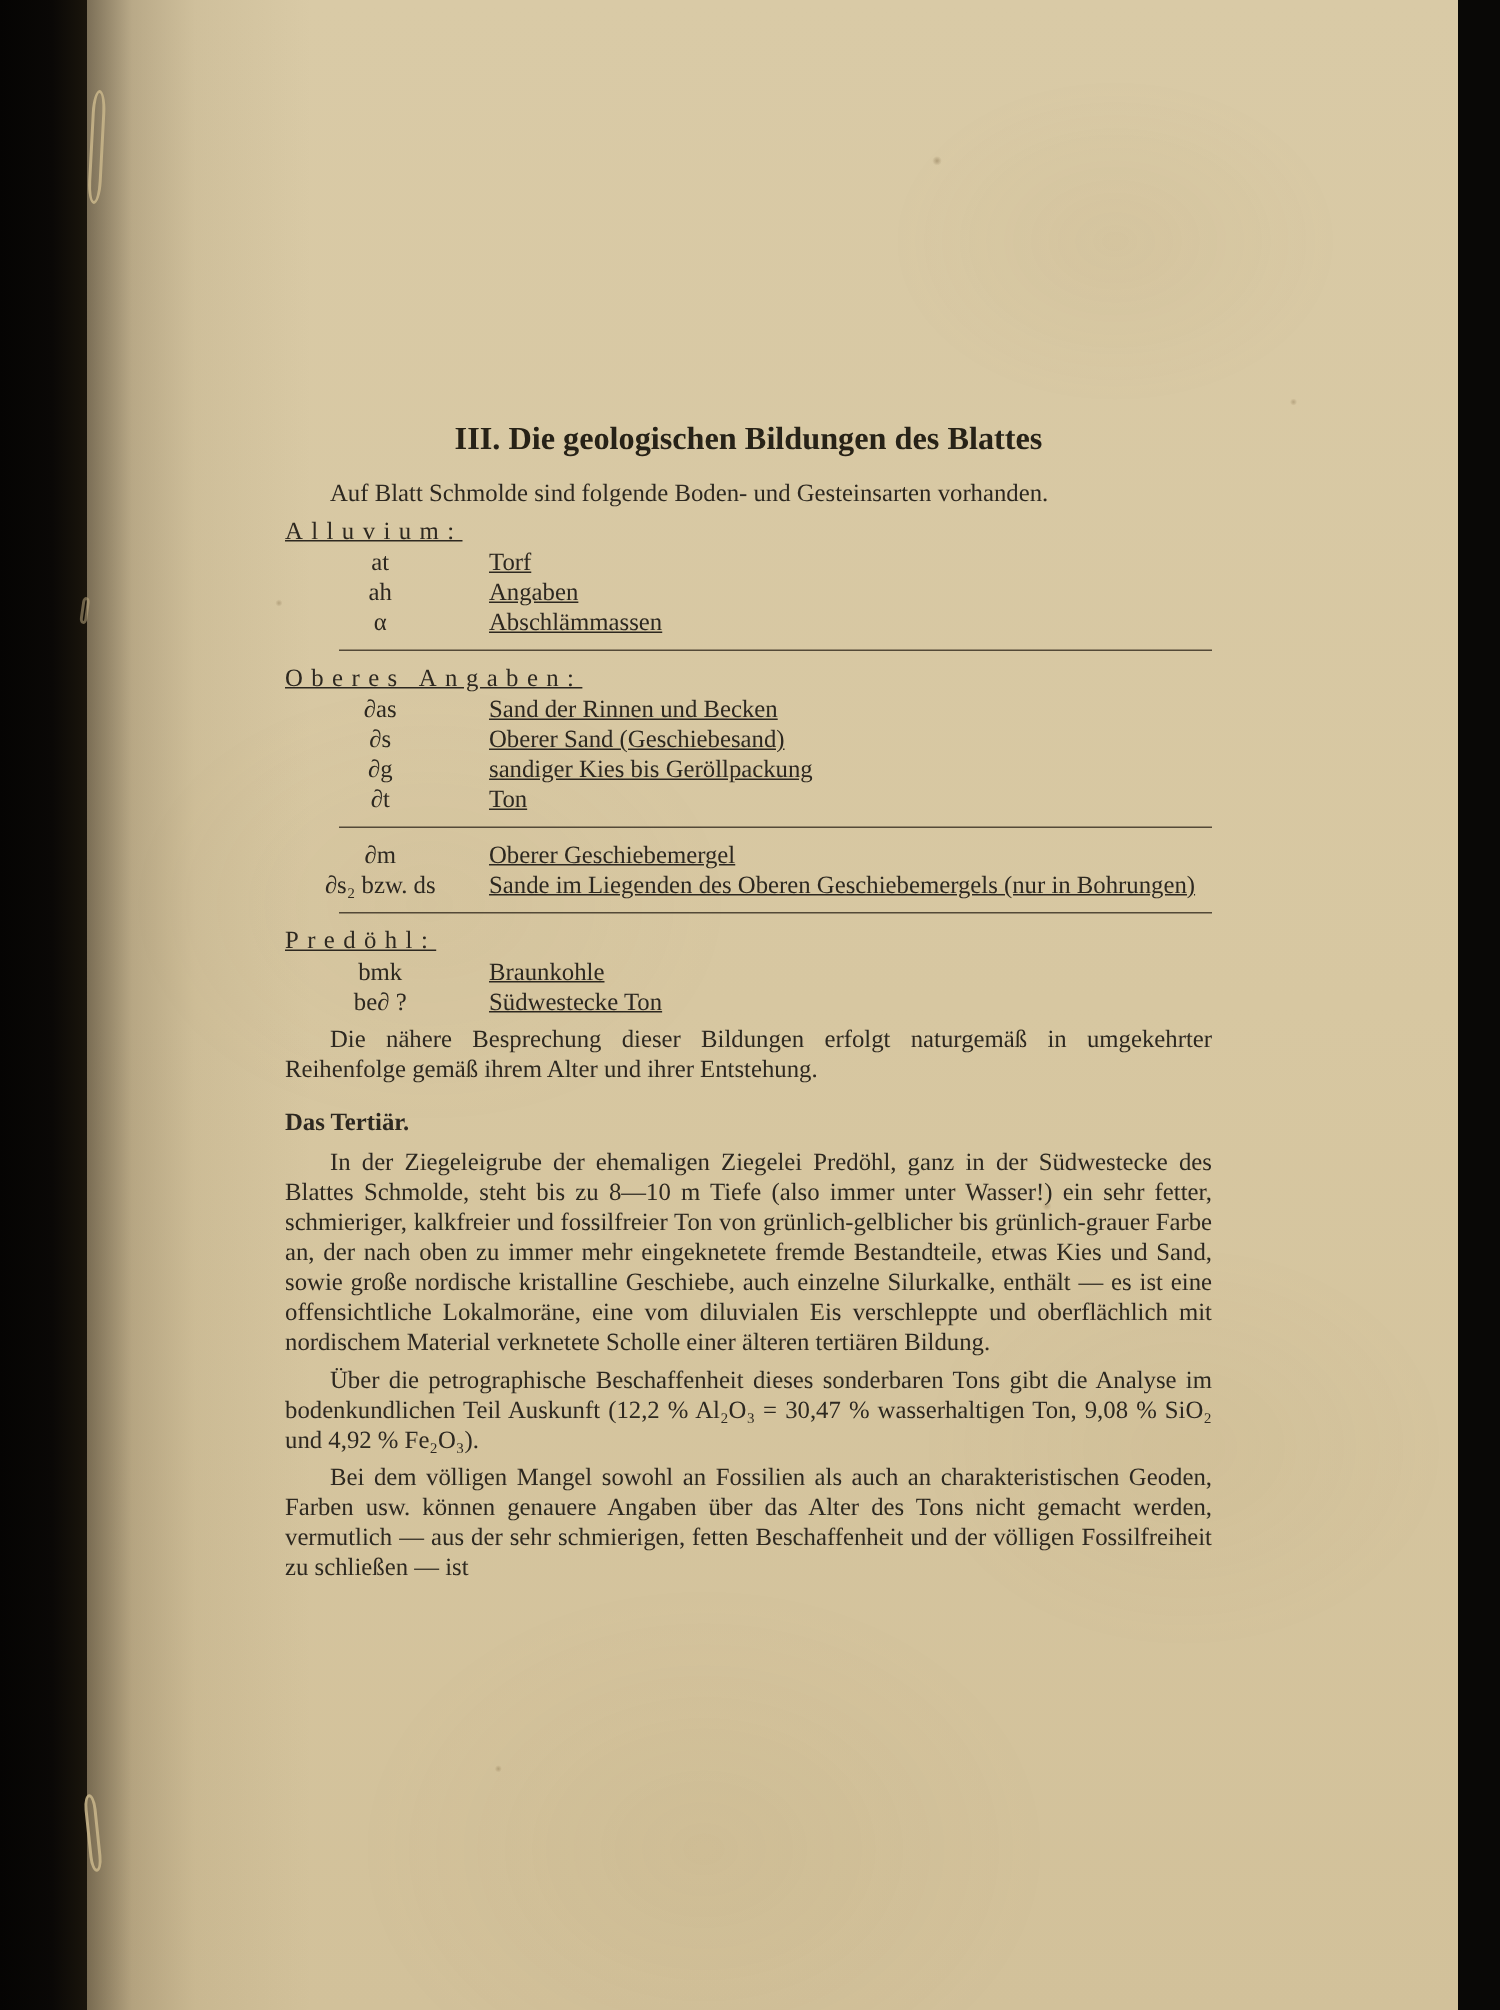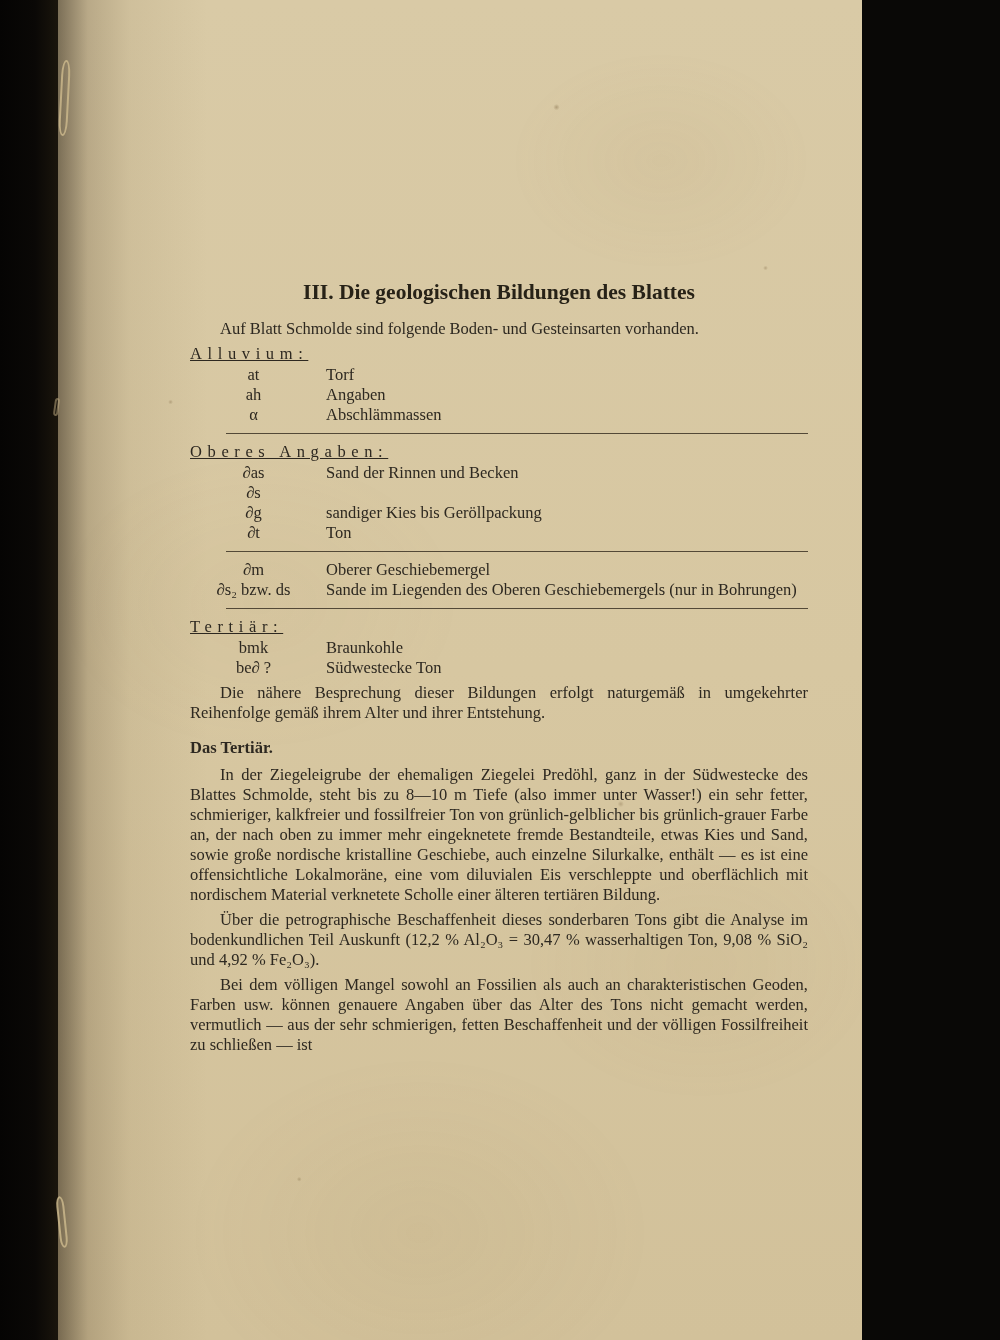--- a/index.html
+++ b/index.html
@@ -13,21 +13,21 @@
   }
   .spine {
     position: absolute; left: 0; top: 0; width: 58px; height: 1340px;
     background: linear-gradient(90deg, #050403 0%, #0a0806 60%, #1a150c 100%);
   }
   .page-edges {
     position: absolute; left: 58px; top: 0; width: 26px; height: 1340px;
     background: linear-gradient(90deg, #6e5f46 0%, #a6956f 35%, #cdbc94 70%, #d7c7a2 100%);
   }
   .paper {
-    position: absolute; left: 58px; top: 0; width: 804px; height: 1340px;
+    position: absolute; left: 58px; top: 0; width: 914px; height: 1340px;
     background: linear-gradient(180deg, #d9caa6 0%, #d7c7a1 50%, #d2c19a 100%);
   }
   .gutter-shadow {
     position: absolute; left: 0; top: 0; width: 150px; height: 100%;
     background: linear-gradient(90deg, rgba(30,20,8,.50) 0%, rgba(70,52,28,.22) 20%,
                 rgba(120,100,64,.10) 48%, rgba(0,0,0,0) 100%);
     pointer-events: none;
   }
   .texture {
     position: absolute; inset: 0; pointer-events: none; opacity: .6;
@@ -56,21 +56,21 @@
   }
   .title {
     font-size: 21.5px; font-weight: bold; text-align: center;
     margin: 0 0 11px 0; color: #272217;
   }
   .intro { margin: 17px 0 5px 0; text-indent: 30px; text-align: justify; }
   .group { margin: 0; }
   .group-label { letter-spacing: .34em; margin: 1px 0 1px 0; text-decoration: underline; }
   .row { display: flex; }
   .sym { flex: 0 0 136px; width: 136px; text-align: center; padding-right: 9px; white-space: pre; }
-  .txt { flex: 1; }
+  .txt { flex: 1; text-decoration: underline; }
   .divider { border-top: 1px solid rgba(60,50,36,.85); margin: 8px 0 8px 36px; }
   .para { margin: 5px 0 0 0; text-indent: 30px; text-align: justify; }
   .subheading { text-align: left; font-weight: bold; margin: 15px 0 7px 0; }
 </style>
 </head>
 <body>
 
 <div class="spine"></div>
 <div class="page-edges"></div>
 
@@ -103,20 +103,21 @@
     <div class="divider"></div>
 
     <div class="group">
       <div class="group-label">Oberes Angaben:</div>
       <div class="row">
         <span class="sym">∂as</span>
         <span class="txt">Sand der Rinnen und Becken</span>
       </div>
       <div class="row">
         <span class="sym">∂s</span>
+        <span class="txt">Oberer Sand (Geschiebesand)</span>
       </div>
       <div class="row">
         <span class="sym">∂g</span>
         <span class="txt">sandiger Kies bis Geröllpackung</span>
       </div>
       <div class="row">
         <span class="sym">∂t</span>
         <span class="txt">Ton</span>
       </div>
     </div>
@@ -130,21 +131,21 @@
       </div>
       <div class="row">
         <span class="sym">∂s₂ bzw. ds</span>
         <span class="txt">Sande im Liegenden des Oberen Geschiebemergels (nur in Bohrungen)</span>
       </div>
     </div>
 
     <div class="divider"></div>
 
     <div class="group">
-      <div class="group-label">Tertiär:</div>
+      <div class="group-label">Predöhl:</div>
       <div class="row">
         <span class="sym">bmk</span>
         <span class="txt">Braunkohle</span>
       </div>
       <div class="row">
         <span class="sym">be∂ ?</span>
         <span class="txt">Südwestecke Ton</span>
       </div>
     </div>
 

